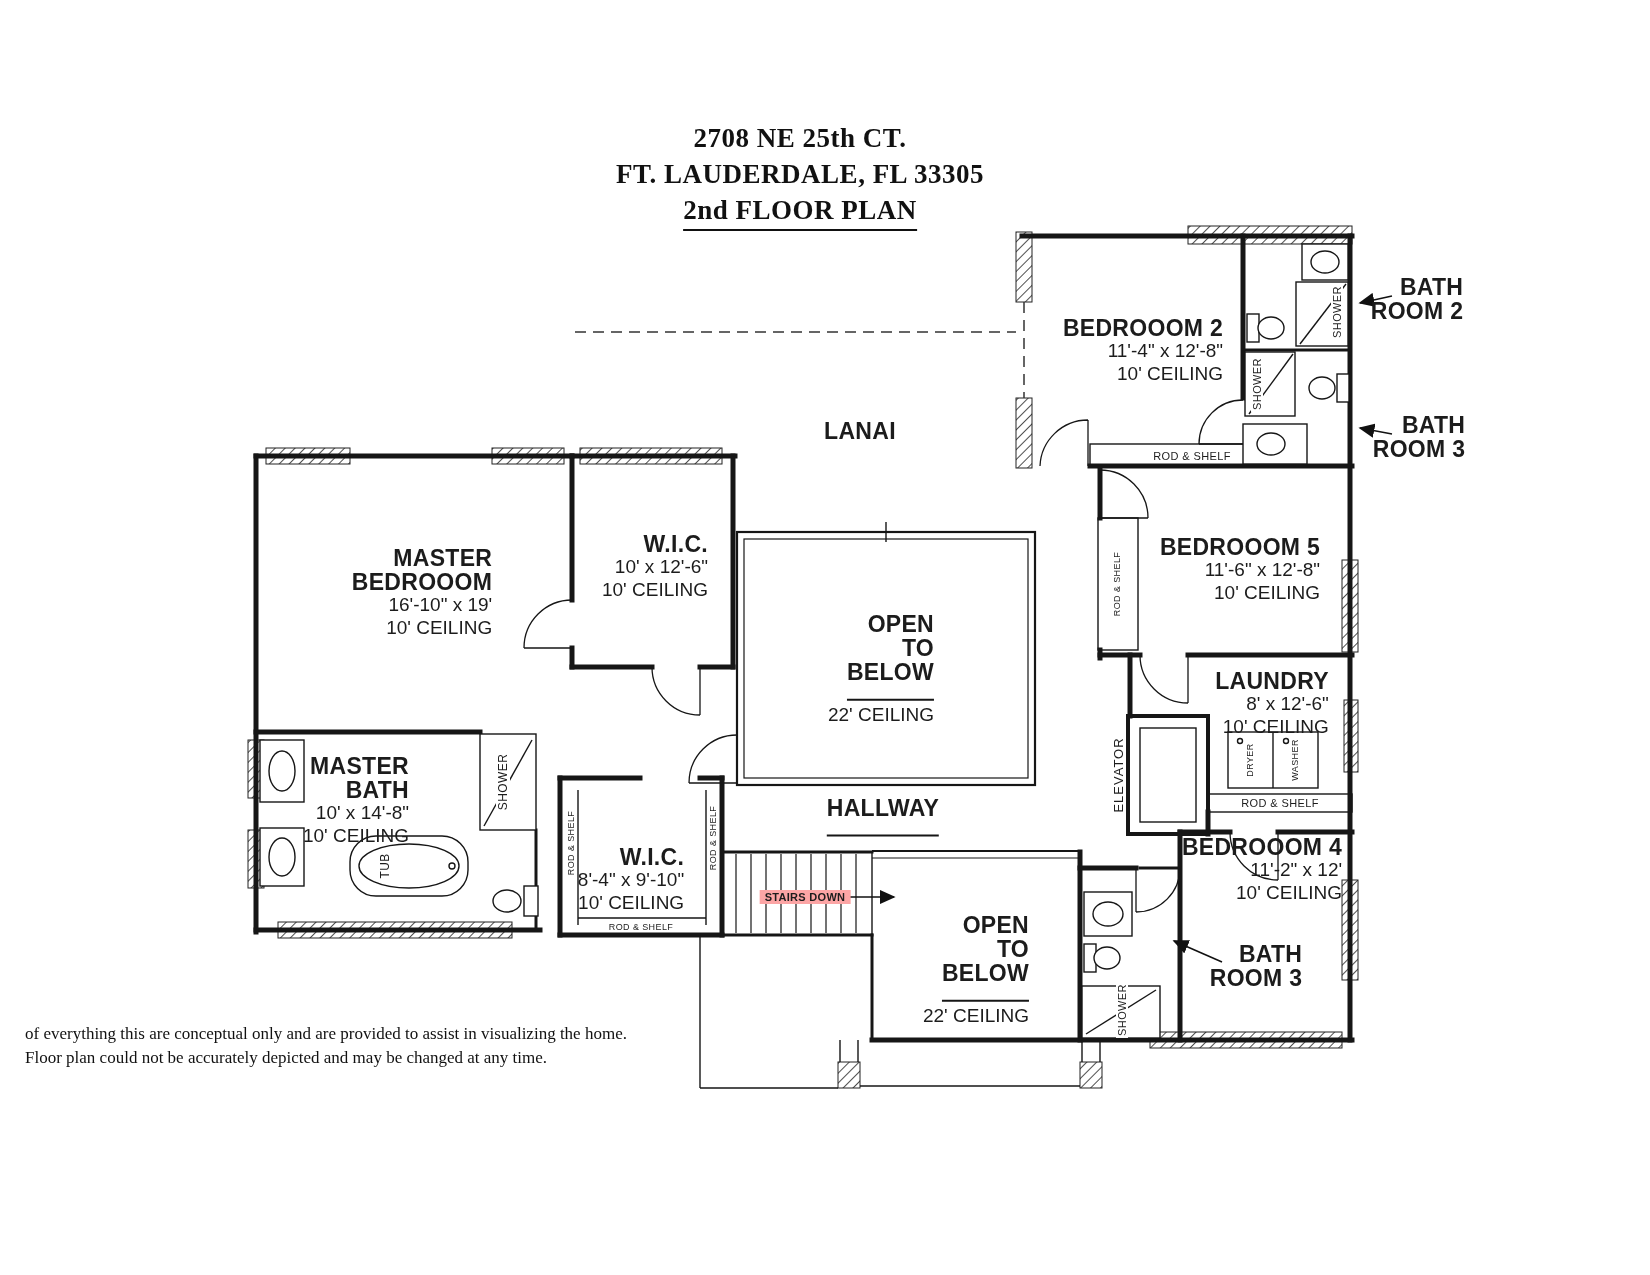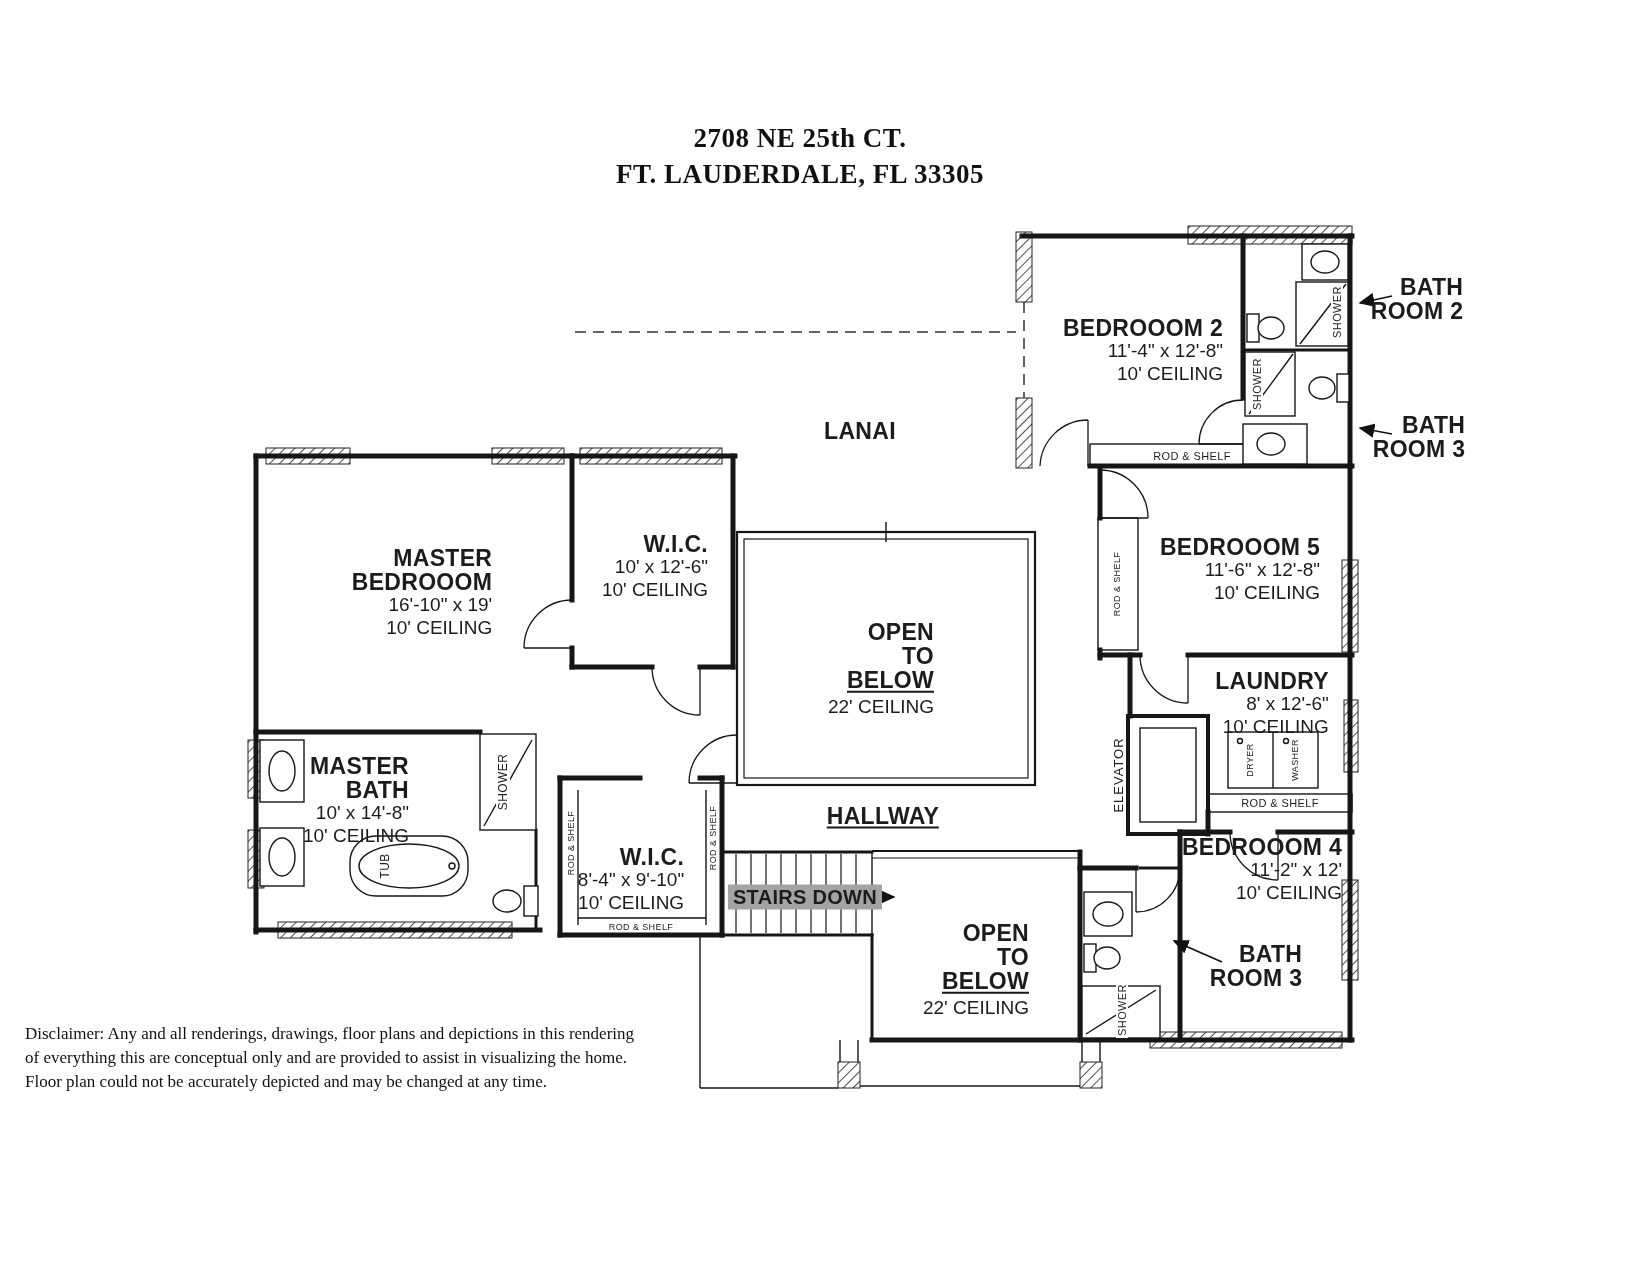--- a/index.html
+++ b/index.html
@@ -6,26 +6,26 @@
   .canvas{position:relative;width:1650px;height:1275px;background:#ffffff;overflow:hidden;
           font-family:"Liberation Sans",sans-serif;color:#1c1c1c;}
   svg.plan{position:absolute;left:0;top:0;z-index:1;}
   .title{position:absolute;left:800px;top:120px;transform:translateX(-50%);z-index:2;text-align:center;
          font-family:"Liberation Serif",serif;font-weight:bold;font-size:27px;line-height:36px;letter-spacing:.5px;color:#111;}
   .title .und{border-bottom:2px solid #111;padding-bottom:1px;display:inline-block;}
   .lbl{position:absolute;transform:translate(-50%,-50%);z-index:2;text-align:right;white-space:nowrap;color:#1c1c1c;}
   .lblv{position:absolute;transform:translate(-50%,-50%) rotate(-90deg);z-index:2;text-align:center;white-space:nowrap;color:#1c1c1c;}
   .nm{font-weight:bold;font-size:23px;line-height:24px;letter-spacing:.3px;}
   .dm{font-size:19px;line-height:22.5px;font-weight:400;}
-  .undl{border-bottom:2px solid #161616;padding-bottom:0;display:inline-block;line-height:22px;}
+  .undl{border-bottom:2px solid #161616;padding-bottom:16px;display:inline-block;line-height:22px;}
   .fx{font-size:11px;font-weight:400;background:#fff;padding:0 2px;letter-spacing:.4px;}
   .fx9{font-size:9px;}
   .fx12{font-size:12px;}
   .fx13{font-size:13px;letter-spacing:1px;}
-  .stairs-lbl{font-size:20px;font-weight:600;background:#a3a3a3;padding:1px 5px;letter-spacing:.3px;}
+  .stairs-lbl{font-size:11px;font-weight:600;background:#fca5a5;padding:1px 5px;letter-spacing:.3px;}
   .disclaimer{position:absolute;left:25px;top:1022px;z-index:2;font-family:"Liberation Serif",serif;
               font-size:17px;line-height:24px;color:#111;text-align:left;}
 </style>
 </head>
 <body>
 
 <div class="canvas">
 
   <svg class="plan" width="1650" height="1275" viewBox="0 0 1650 1275">
     <defs>
@@ -200,20 +200,21 @@
       <path d="M1392 296 L1360 303" marker-end="url(#arw)"></path>
       <path d="M1392 434 L1360 428" marker-end="url(#arw)"></path>
       <path d="M1222 962 L1174 941" marker-end="url(#arw)"></path>
       <path d="M766 897 H894" marker-end="url(#arw)"></path>
     </g>
   </svg>
 
   <div class="title">
     <div>2708 NE 25th CT.</div>
     <div>FT. LAUDERDALE, FL 33305</div>
+    <div><span class="und">2nd FLOOR PLAN</span></div>
   </div>
 
   <div class="lbl nm" style="left:860px;top:431px;">LANAI</div>
 
   <div class="lbl" style="left:1143px;top:350px;">
     <div class="nm">BEDROOOM 2</div>
     <div class="dm">11'-4" x 12'-8"</div>
     <div class="dm">10' CEILING</div>
   </div>
 
@@ -306,18 +307,17 @@
   <div class="lbl fx" style="left:1192px;top:456px;">ROD &amp; SHELF</div>
   <div class="lblv fx fx9" style="left:1117px;top:584px;">ROD &amp; SHELF</div>
   <div class="lbl fx" style="left:1280px;top:803px;">ROD &amp; SHELF</div>
   <div class="lblv fx fx9" style="left:571px;top:843px;">ROD &amp; SHELF</div>
   <div class="lblv fx fx9" style="left:713px;top:838px;">ROD &amp; SHELF</div>
   <div class="lbl fx fx9" style="left:641px;top:927px;">ROD &amp; SHELF</div>
   <div class="lblv fx fx9" style="left:1250px;top:760px;">DRYER</div>
   <div class="lblv fx fx9" style="left:1295px;top:760px;">WASHER</div>
 
   <div class="disclaimer">
-    <div>Disclaimer: Any and all renderings, drawings, floor plans and depictions in this rendering</div>
     <div>of everything this are conceptual only and are provided to assist in visualizing the home.</div>
     <div>Floor plan could not be accurately depicted and may be changed at any time.</div>
   </div>
 
 </div>
 
 </body></html>

